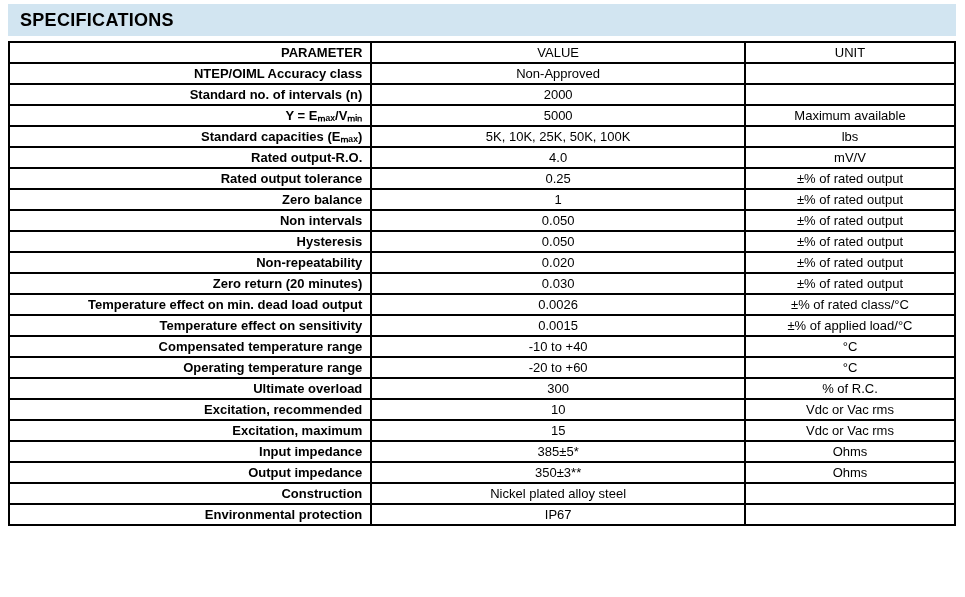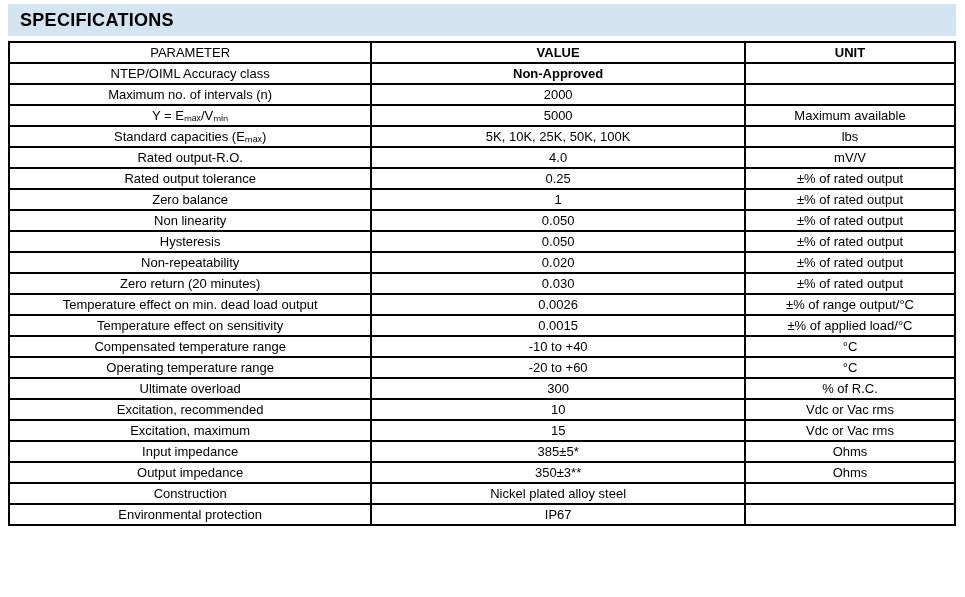--- a/index.html
+++ b/index.html
@@ -42,31 +42,31 @@
     line-height: 17px;
     padding: 1px 8px;
     height: 19px;
     overflow: hidden;
     white-space: nowrap;
   }
   col.c-param { width: 38.3%; }
   col.c-value { width: 39.5%; }
   col.c-unit  { width: 22.2%; }
   .col-param {
-    text-align: center;
-    font-weight: normal;
+    text-align: right;
+    font-weight: bold;
   }
   .col-value, .col-unit {
     text-align: center;
     font-weight: normal;
   }
   th.col-value, th.col-unit {
-    font-weight: bold;
-  }
-  td.value-bold { font-weight: bold; }
+    font-weight: normal;
+  }
+  td.value-bold { font-weight: normal; }
 </style>
 </head>
 <body>
 
 <div class="page">
 
   <div class="title-bar">
     <span class="title">SPECIFICATIONS</span>
   </div>
 
@@ -83,21 +83,21 @@
         <th class="col-unit">UNIT</th>
       </tr>
     </thead>
     <tbody>
         <tr>
           <td class="col-param">NTEP/OIML Accuracy class</td>
           <td class="col-value value-bold">Non-Approved</td>
           <td class="col-unit"></td>
         </tr>
         <tr>
-          <td class="col-param">Maximum no. of intervals (n)</td>
+          <td class="col-param">Standard no. of intervals (n)</td>
           <td class="col-value">2000</td>
           <td class="col-unit"></td>
         </tr>
         <tr>
           <td class="col-param">Y = Eₘₐₓ/Vₘᵢₙ</td>
           <td class="col-value">5000</td>
           <td class="col-unit">Maximum available</td>
         </tr>
         <tr>
           <td class="col-param">Standard capacities (Eₘₐₓ)</td>
@@ -113,21 +113,21 @@
           <td class="col-param">Rated output tolerance</td>
           <td class="col-value">0.25</td>
           <td class="col-unit">±% of rated output</td>
         </tr>
         <tr>
           <td class="col-param">Zero balance</td>
           <td class="col-value">1</td>
           <td class="col-unit">±% of rated output</td>
         </tr>
         <tr>
-          <td class="col-param">Non linearity</td>
+          <td class="col-param">Non intervals</td>
           <td class="col-value">0.050</td>
           <td class="col-unit">±% of rated output</td>
         </tr>
         <tr>
           <td class="col-param">Hysteresis</td>
           <td class="col-value">0.050</td>
           <td class="col-unit">±% of rated output</td>
         </tr>
         <tr>
           <td class="col-param">Non-repeatability</td>
@@ -135,21 +135,21 @@
           <td class="col-unit">±% of rated output</td>
         </tr>
         <tr>
           <td class="col-param">Zero return (20 minutes)</td>
           <td class="col-value">0.030</td>
           <td class="col-unit">±% of rated output</td>
         </tr>
         <tr>
           <td class="col-param">Temperature effect on min. dead load output</td>
           <td class="col-value">0.0026</td>
-          <td class="col-unit">±% of range output/°C</td>
+          <td class="col-unit">±% of rated class/°C</td>
         </tr>
         <tr>
           <td class="col-param">Temperature effect on sensitivity</td>
           <td class="col-value">0.0015</td>
           <td class="col-unit">±% of applied load/°C</td>
         </tr>
         <tr>
           <td class="col-param">Compensated temperature range</td>
           <td class="col-value">-10 to +40</td>
           <td class="col-unit">°C</td>

